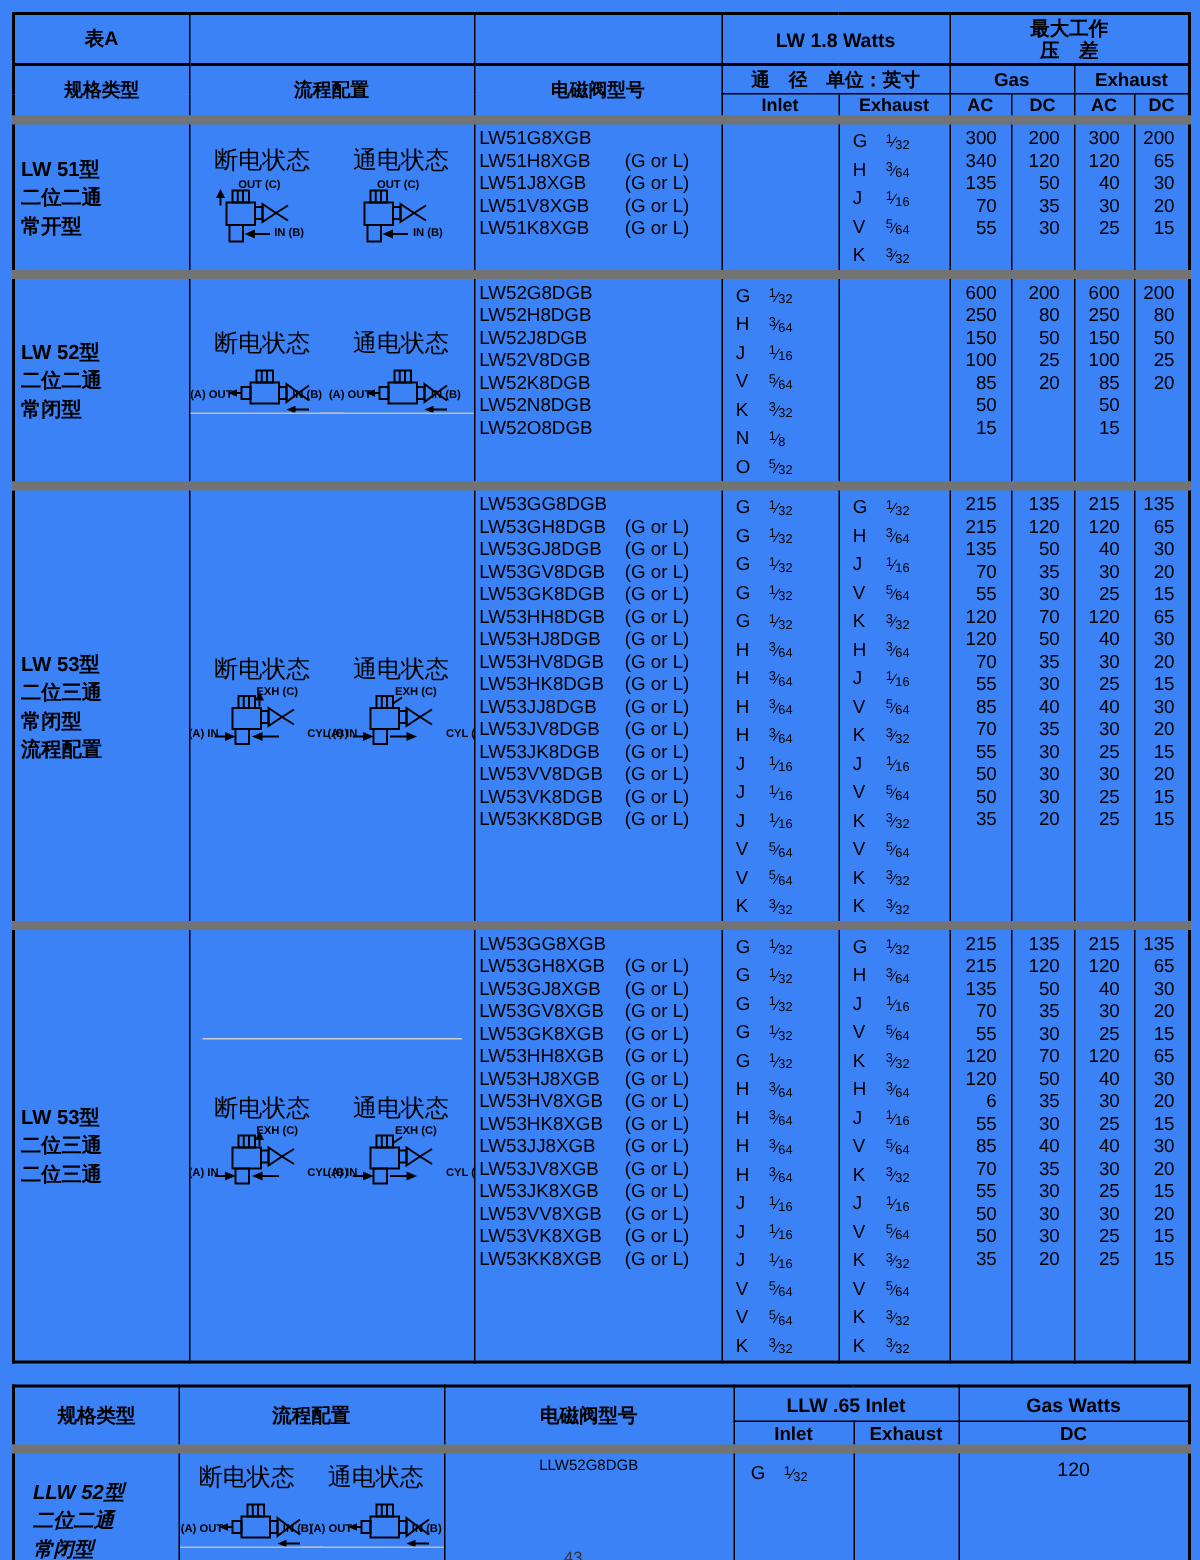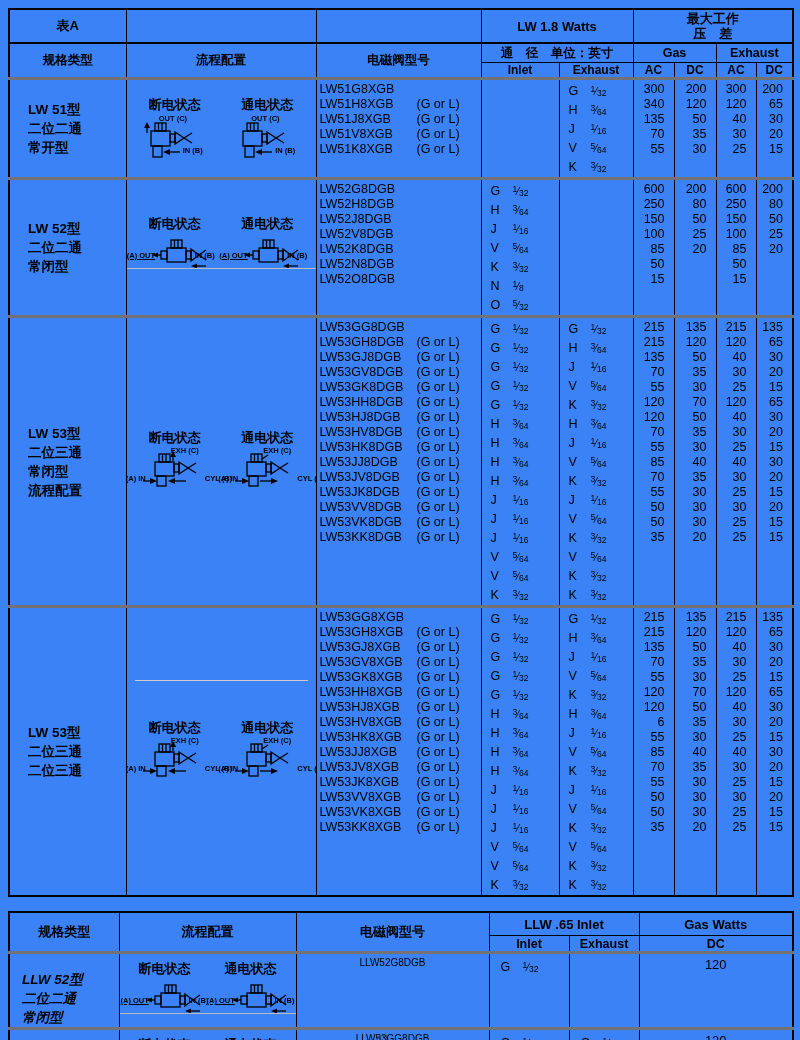--- a/index.html
+++ b/index.html
@@ -9,52 +9,52 @@
   .ta{width:784px;margin-top:8px;border:2px solid #000;}
   .tb{width:784px;margin-top:14px;border:2px solid #000;}
   td{border:1px solid #000;padding:0;vertical-align:top;overflow:hidden;}
   .c{text-align:center;vertical-align:middle;}
   .b{font-weight:bold;}
   .h1 td{height:32px;border-bottom:2px solid #000;font-size:13px;}
   .h2 td{height:18px;font-size:12.5px;}
   .h3 td{height:14px;border-bottom:2px solid #000;font-size:12px;}
   .tb .h1 td{height:22px;border-bottom:1px solid #000;}
   .tb .h2 td{height:15px;border-bottom:2px solid #000;}
-  tbody tr td{border-top:3px solid #737373;}
+  tbody tr td{border-top:6px solid #737373;}
   .press div{line-height:15px;}
   
-  .spec-cell{vertical-align:middle;padding-left:18px;}
+  .spec-cell{vertical-align:middle;padding-left:4px;}
   .tb .spec-cell{vertical-align:top;padding-top:16px;padding-left:12px;font-style:italic;}
   .spec-line{font-weight:bold;font-size:13.5px;line-height:19px;white-space:nowrap;}
   
   .lines{padding-top:2px;}
   .model-line{font-size:12.5px;line-height:15px;padding-left:3px;white-space:nowrap;}
   .model-name{display:inline-block;min-width:97px;}
   .port-line{font-size:12.5px;line-height:15px;min-height:15px;padding-left:9px;white-space:nowrap;}
   .pcode{display:inline-block;width:22px;}
   .pfrac{white-space:nowrap;}
   .fn{font-size:8.5px;vertical-align:3px;}
   .fd{font-size:8.5px;vertical-align:-1px;}
   .fsl::before{content:"\2044";font-size:10px;}
   .val-line{font-size:12.5px;line-height:15px;min-height:15px;text-align:right;padding-right:9px;}
   
   .flow-cell{vertical-align:middle;position:relative;}
   .tb .flow-cell{vertical-align:top;padding-top:6px;}
   .diag-wrap{display:flex;justify-content:space-around;padding:0 2px;}
   .diag{width:92px;position:relative;}
   .tb .diag{width:84px;}
-  .diag-title{font-weight:bold;font-size:13px;text-align:center;margin-bottom:2px;white-space:nowrap;}
+  .diag-title{font-weight:normal;font-size:16px;text-align:center;margin-bottom:2px;white-space:nowrap;}
   .diag-canvas{position:relative;height:46px;}
   .lab{position:absolute;font-size:7.5px;font-weight:bold;white-space:nowrap;}
   .vsvg{position:absolute;}
   .v51 .vsvg{left:10px;top:5px;}
   .v51 .lab-top{top:-2px;left:30px;}
   .v51 .lab-bottom{top:30px;left:54px;}
   .v52 .vsvg{left:22px;top:3px;}
-  .v52 .lab-left{top:16px;left:-2px;text-decoration:underline;}
+  .v52 .lab-left{top:16px;left:-2px;}
   .v52 .lab-right{top:16px;left:66px;}
   .v52 .diag-canvas::after{content:"";position:absolute;left:-8px;right:-8px;top:33px;border-top:1px solid #bbb;}
   .v53 .vsvg{left:14px;top:2px;}
   .v53 .lab-top{top:-3px;left:42px;}
   .v53 .lab-left{top:25px;left:-3px;}
   .v53 .lab-right{top:25px;left:76px;}
   .flow-topline::before{content:"";position:absolute;left:8px;right:8px;top:72px;border-top:1px solid #ccc;}
   
   .tb .model-cell{text-align:center;font-size:10px;padding-top:3px;}
   .tb .port-cell{padding-top:4px;}

